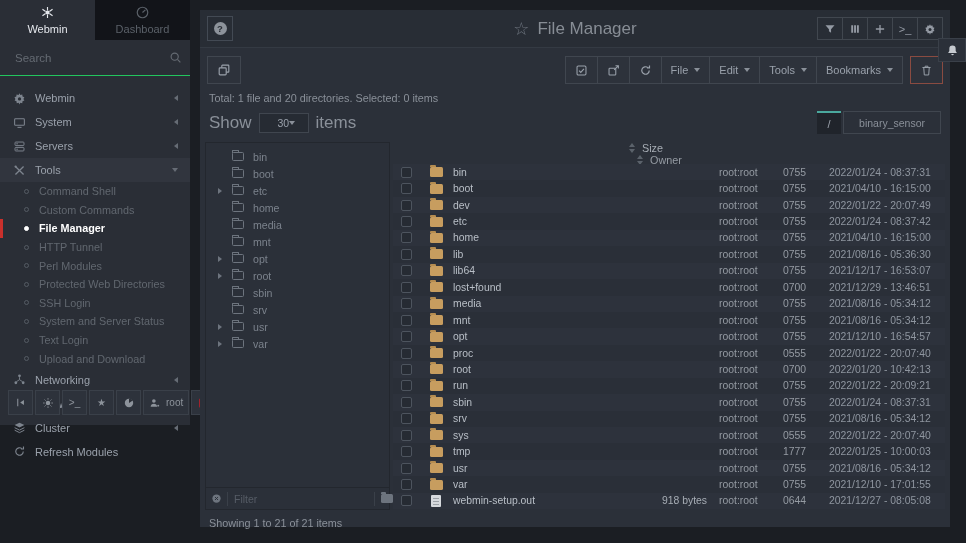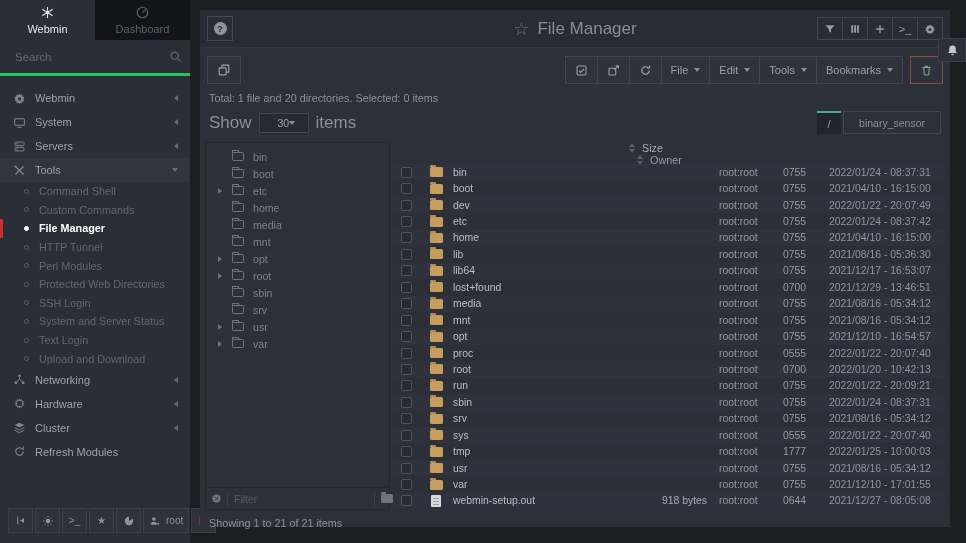--- a/index.html
+++ b/index.html
@@ -5,28 +5,28 @@
   * { margin:0; padding:0; box-sizing:border-box; }
   html,body { width:966px; height:543px; }
   body {
     position:relative; background:#1b1e23; overflow:hidden;
     font-family:"Liberation Sans", sans-serif; color:#9aa1ab; font-size:11px;
   }
   svg { display:block; }
   .ic { display:inline-flex; align-items:center; justify-content:center; }
 
   
-  .sidebar { position:absolute; left:0; top:0; width:190px; height:543px; background:#2a2e36; }
+  .sidebar { position:absolute; left:0; top:0; width:190px; height:425px; background:#2a2e36; }
   .tabs { display:flex; height:40px; }
   .tab { flex:1; display:flex; flex-direction:column; align-items:center; justify-content:center; gap:3px; font-size:11px; cursor:pointer; }
   .tab-webmin { background:#2a2e36; color:#e4e7ec; }
   .tab-dashboard { background:#121419; color:#5a6068; }
   .tab .ic { height:15px; }
 
-  .search-row { height:36px; display:flex; align-items:center; padding:0 15px; border-bottom:3px solid #22c55e; }
+  .search-row { height:36px; display:flex; align-items:center; padding:0 15px; border-bottom:1px solid #22c55e; }
   .search-input { flex:1; background:transparent; border:none; outline:none; color:#8a9099; font-size:11.5px; font-family:inherit; }
   .search-input::placeholder { color:#656b73; }
 
   .menu { padding-top:10px; }
   .cat { height:24px; display:flex; align-items:center; gap:9px; padding:0 12px; color:#9aa1ab; cursor:pointer; position:relative; }
   .cat .ic { width:14px; color:#7d848e; }
   .cat.open { background:#31353e; }
   .chev-left { width:0; height:0; border-top:3.5px solid transparent; border-bottom:3.5px solid transparent; border-right:4.5px solid #666c75; margin-left:auto; }
   .chev-down { width:0; height:0; border-left:3.5px solid transparent; border-right:3.5px solid transparent; border-top:4.5px solid #666c75; margin-left:auto; }
 

